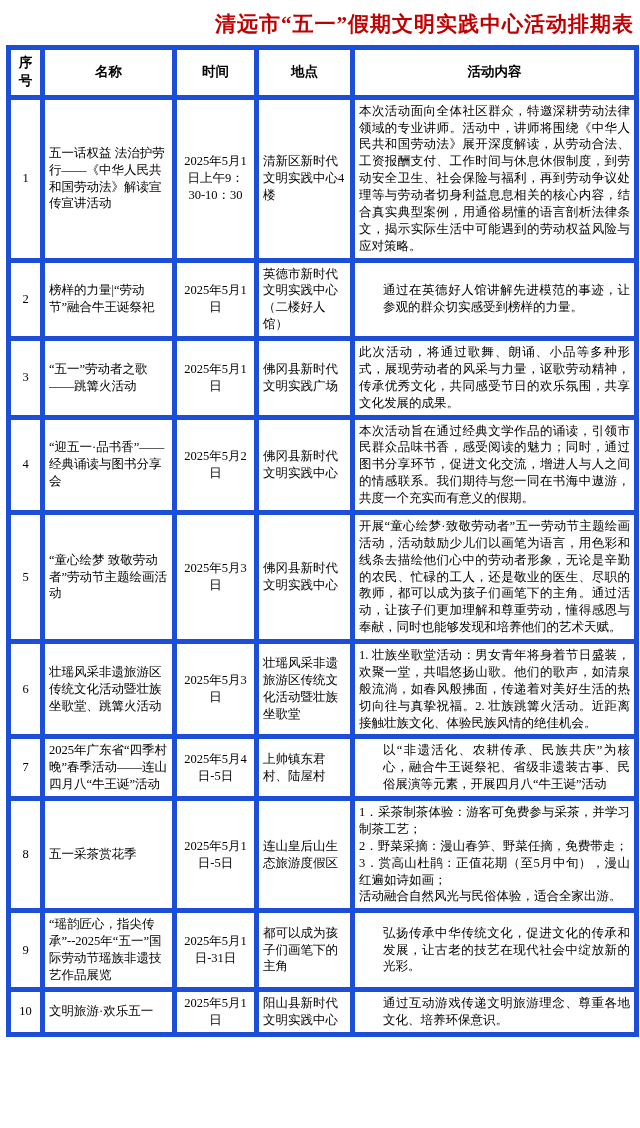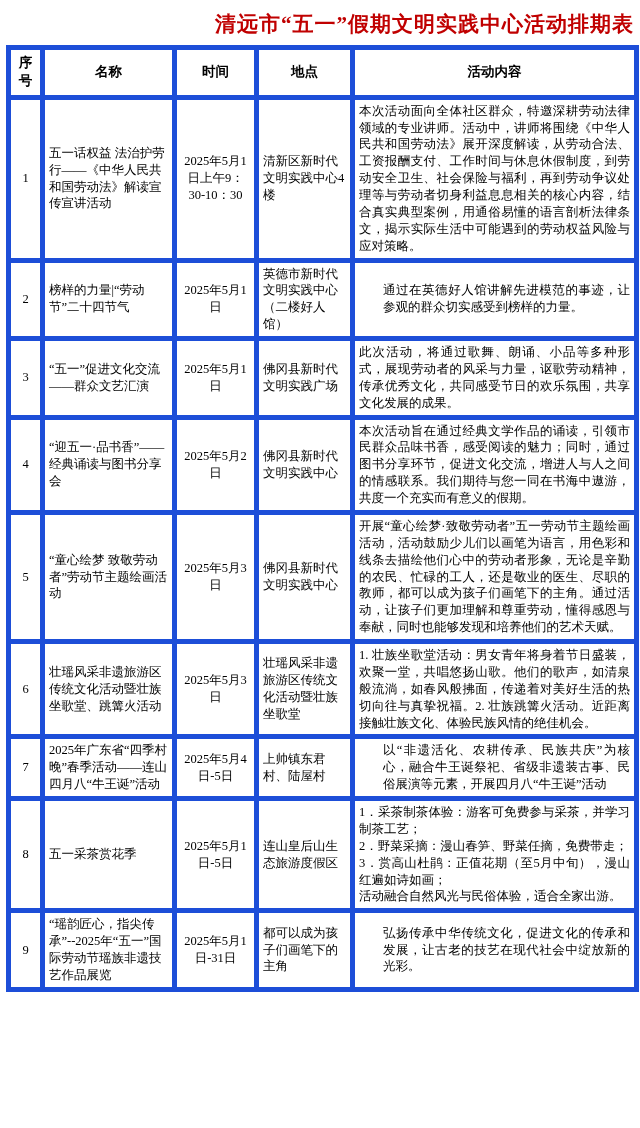--- a/index.html
+++ b/index.html
@@ -110,28 +110,28 @@
     <tbody>
       <tr>
         <td class="no">1</td>
         <td class="name">五一话权益 法治护劳行——《中华人民共和国劳动法》解读宣传宣讲活动</td>
         <td class="time">2025年5月1日上午9：30-10：30</td>
         <td class="place">清新区新时代文明实践中心4楼</td>
         <td class="content">本次活动面向全体社区群众，特邀深耕劳动法律领域的专业讲师。活动中，讲师将围绕《中华人民共和国劳动法》展开深度解读，从劳动合法、工资报酬支付、工作时间与休息休假制度，到劳动安全卫生、社会保险与福利，再到劳动争议处理等与劳动者切身利益息息相关的核心内容，结合真实典型案例，用通俗易懂的语言剖析法律条文，揭示实际生活中可能遇到的劳动权益风险与应对策略。</td>
       </tr>
       <tr>
         <td class="no">2</td>
-        <td class="name">榜样的力量|“劳动节”二十四节气</td>
+        <td class="name">榜样的力量|“劳动节”融合牛王诞祭祀</td>
         <td class="time">2025年5月1日</td>
         <td class="place">英德市新时代文明实践中心（二楼好人馆）</td>
         <td class="content mid">通过在英德好人馆讲解先进模范的事迹，让参观的群众切实感受到榜样的力量。</td>
       </tr>
       <tr>
         <td class="no">3</td>
-        <td class="name">“五一”促进文化交流——群众文艺汇演</td>
+        <td class="name">“五一”劳动者之歌——跳篝火活动</td>
         <td class="time">2025年5月1日</td>
         <td class="place">佛冈县新时代文明实践广场</td>
         <td class="content">此次活动，将通过歌舞、朗诵、小品等多种形式，展现劳动者的风采与力量，讴歌劳动精神，传承优秀文化，共同感受节日的欢乐氛围，共享文化发展的成果。</td>
       </tr>
       <tr>
         <td class="no">4</td>
         <td class="name">“迎五一·品书香”——经典诵读与图书分享会</td>
         <td class="time">2025年5月2日</td>
         <td class="place">佛冈县新时代文明实践中心</td>
         <td class="content">本次活动旨在通过经典文学作品的诵读，引领市民群众品味书香，感受阅读的魅力；同时，通过图书分享环节，促进文化交流，增进人与人之间的情感联系。我们期待与您一同在书海中遨游，共度一个充实而有意义的假期。</td>
@@ -167,15 +167,22 @@
 3．赏高山杜鹃：正值花期（至5月中旬），漫山红遍如诗如画；
 活动融合自然风光与民俗体验，适合全家出游。</td>
       </tr>
       <tr>
         <td class="no">9</td>
         <td class="name">“瑶韵匠心，指尖传承”--2025年“五一”国际劳动节瑶族非遗技艺作品展览</td>
         <td class="time">2025年5月1日-31日</td>
         <td class="place">都可以成为孩子们画笔下的主角</td>
         <td class="content mid">弘扬传承中华传统文化，促进文化的传承和发展，让古老的技艺在现代社会中绽放新的光彩。</td>
       </tr>
+      <tr>
+        <td class="no">10</td>
+        <td class="name">文明旅游·欢乐五一</td>
+        <td class="time">2025年5月1日</td>
+        <td class="place">阳山县新时代文明实践中心</td>
+        <td class="content mid">通过互动游戏传递文明旅游理念、尊重各地文化、培养环保意识。</td>
+      </tr>
     </tbody>
   </table>
 </div>
 
 </body></html>

